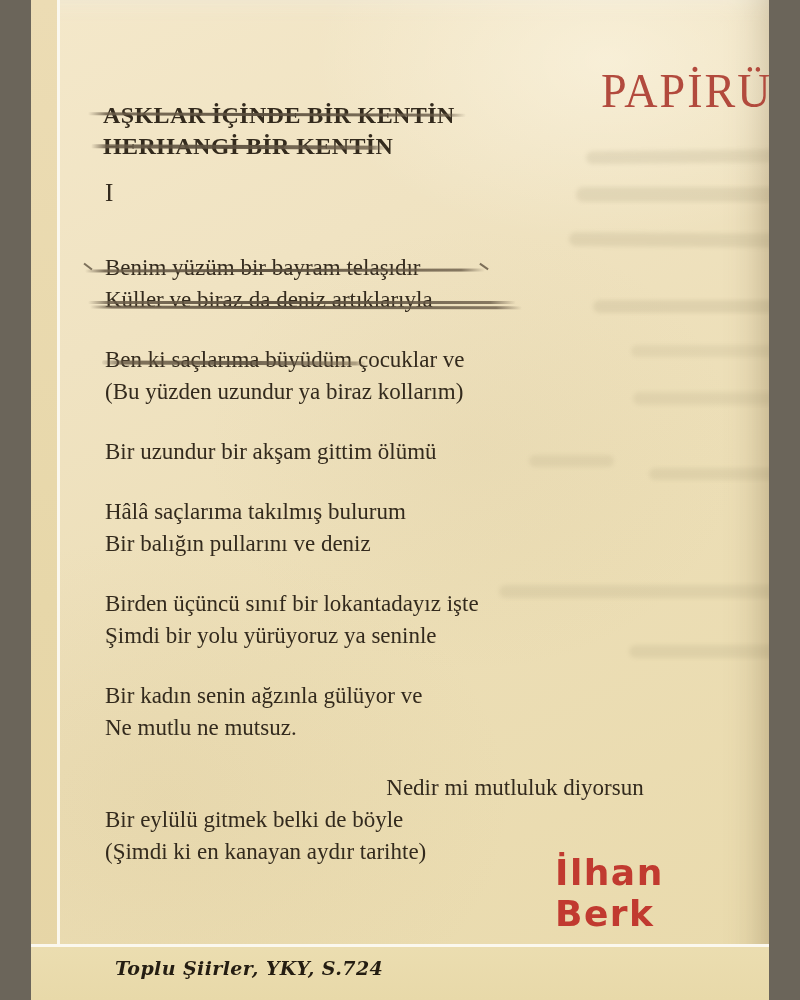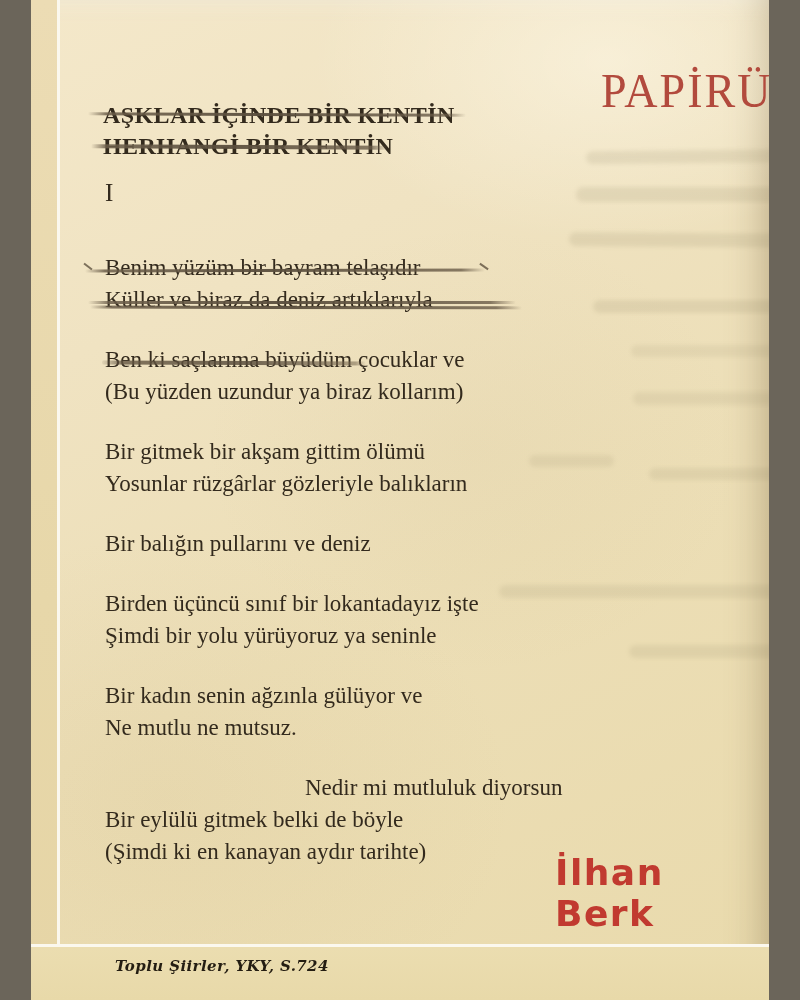--- a/index.html
+++ b/index.html
@@ -37,32 +37,32 @@
     color:#b24a3d;transform:scale(.98,1.04);transform-origin:left top;
   }
   .title{position:absolute;left:72px;top:84px;
     font-size:24px;font-weight:700;letter-spacing:.4px;line-height:31px;}
   .title span{display:block;}
   .numeral{position:absolute;left:74px;top:179px;font-size:25px;}
 
   .poem{position:absolute;left:74px;top:244px;font-size:23px;line-height:32px;width:620px;}
   .stanza{margin:8px 0 28px 0;}
   .pline{display:block;white-space:nowrap;}
-  .indent{margin-left:200px;}
+  .indent{margin-left:200px;text-align:center;}
 
   .author{
     position:absolute;left:524px;top:852px;
     font-family:"DejaVu Sans", sans-serif;
     font-size:36px;font-weight:700;letter-spacing:1.5px;
     color:#c13a30;z-index:5;
   }
   .citation{
     position:absolute;left:84px;top:957px;z-index:6;
     font-family:"DejaVu Serif", serif;
-    font-size:15px;font-weight:700;font-style:italic;
+    font-size:19px;font-weight:700;font-style:italic;
     letter-spacing:.4px;color:#241d12;
   }
 
   
   .uline{position:absolute;height:3px;border-radius:2px/3px;z-index:2;
     background:linear-gradient(90deg,rgba(107,93,73,0),rgba(107,93,73,.85) 5%,
       rgba(90,78,61,.95) 45%,rgba(107,93,73,.8) 94%,rgba(107,93,73,0));}
   .u-t1{left:57px;top:113px;width:378px;transform:rotate(.25deg);}
   .u-t2{left:60px;top:145px;width:297px;transform:rotate(.3deg);height:4px;}
   .u-p1{left:54px;top:269px;width:400px;transform:rotate(-.15deg);}
@@ -102,24 +102,24 @@
   <div class="poem">
     <div class="stanza">
       <span class="pline">Benim yüzüm bir bayram telaşıdır</span>
       <span class="pline">Küller ve biraz da deniz artıklarıyla</span>
     </div>
     <div class="stanza">
       <span class="pline">Ben ki saçlarıma büyüdüm çocuklar ve</span>
       <span class="pline">(Bu yüzden uzundur ya biraz kollarım)</span>
     </div>
     <div class="stanza">
-      <span class="pline">Bir gitmek bir akşam gittim ölümü</span>
-      <span class="pline">Yosunlar rüzgârlar gözleriyle balıkların</span>
+      <span class="pline">Bir uzundur bir akşam gittim ölümü</span>
     </div>
     <div class="stanza">
+      <span class="pline">Hâlâ saçlarıma takılmış bulurum</span>
       <span class="pline">Bir balığın pullarını ve deniz</span>
     </div>
     <div class="stanza">
       <span class="pline">Birden üçüncü sınıf bir lokantadayız işte</span>
       <span class="pline">Şimdi bir yolu yürüyoruz ya seninle</span>
     </div>
     <div class="stanza">
       <span class="pline">Bir kadın senin ağzınla gülüyor ve</span>
       <span class="pline">Ne mutlu ne mutsuz.</span>
     </div>

